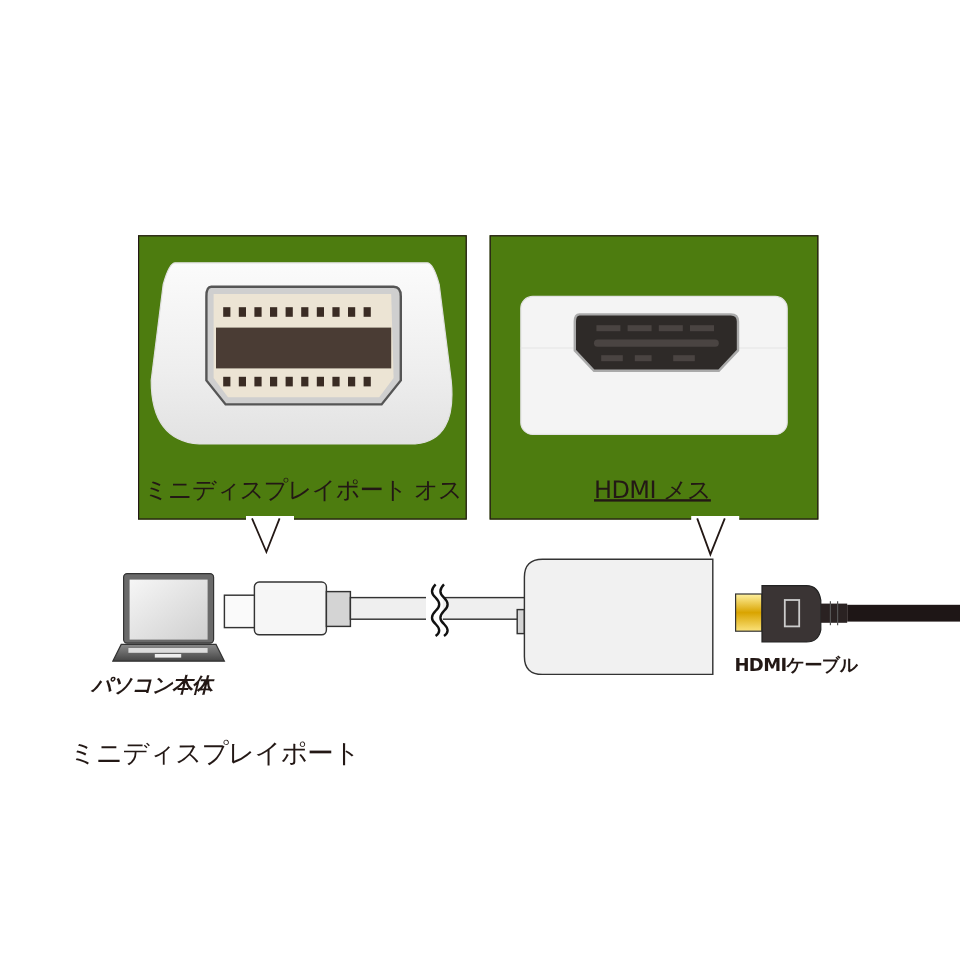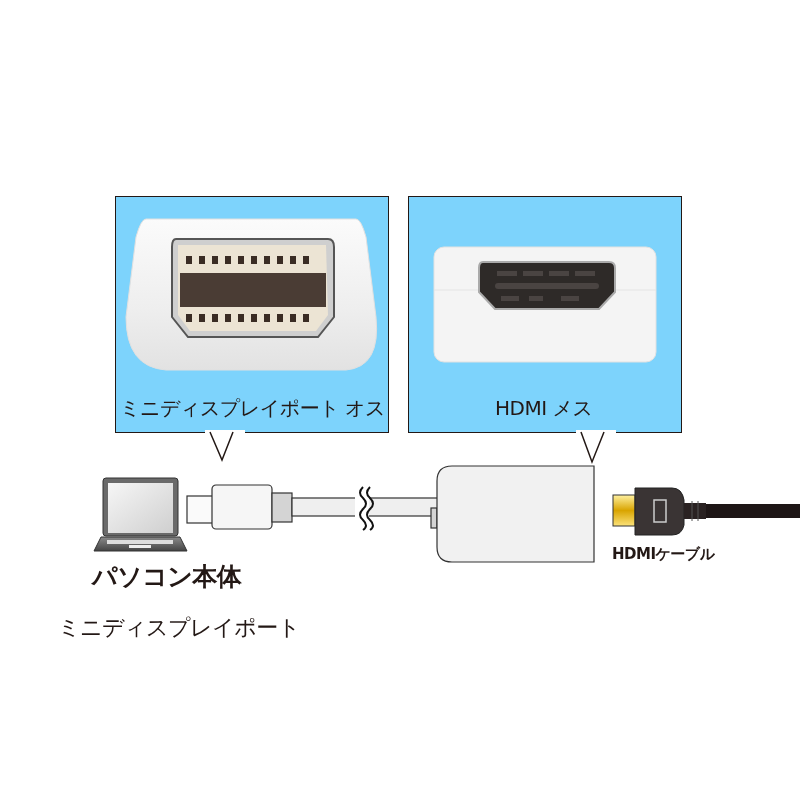--- a/index.html
+++ b/index.html
@@ -1,18 +1,18 @@
 <!DOCTYPE html>
 <html><head>
 <meta charset="utf-8">
 <style>
   html, body { margin: 0; padding: 0; background: #ffffff; }
   body { width: 800px; height: 800px; position: relative; overflow: hidden;
          font-family: "DejaVu Sans", "Liberation Sans", sans-serif; color: #231815; }
-  .callout-box { position: absolute; border: 1.5px solid #231815; background: #7dd3fc; box-sizing: border-box; }
+  .callout-box { position: absolute; border: 1.5px solid #231815; background: #4d7c0f; box-sizing: border-box; }
   .label { position: absolute; font-size: 20px; white-space: nowrap; letter-spacing: -0.5px; }
   .bold { font-weight: bold; }
   svg { position: absolute; overflow: visible; }
 </style>
 </head>
 <body>
 
 <div class="callout-box" style="left:115px; top:196px; width:274px; height:237px;">
   <svg width="274" height="237" style="left:0;top:0">
     <defs>
@@ -66,21 +66,21 @@
       <rect x="88" y="74" width="20" height="5"></rect>
         <rect x="114" y="74" width="20" height="5"></rect>
         <rect x="140" y="74" width="20" height="5"></rect>
         <rect x="166" y="74" width="20" height="5"></rect>
       <rect x="86" y="86" width="104" height="6" rx="3"></rect>
       <rect x="92" y="99" width="18" height="5"></rect>
         <rect x="120" y="99" width="14" height="5"></rect>
         <rect x="152" y="99" width="18" height="5"></rect>
     </g>
   </svg>
-  <div class="label" style="left:86px; top:198px;">HDMI メス</div>
+  <div class="label" style="left:86px; top:198px;text-decoration:underline;">HDMI メス</div>
 </div>
 <svg width="40" height="32" style="left:576px;top:432px">
   <rect x="0" y="-2" width="40" height="4" fill="#fff"></rect>
   <polyline points="5,0 16,30 28,0" fill="#fff" stroke="#231815" stroke-width="1.5"></polyline>
 </svg>
 
 <svg width="95" height="80" style="left:93px;top:475px">
   <defs>
     <linearGradient id="scr" x1="0" y1="0" x2="1" y2="1">
         <stop offset="0" stop-color="#f6f6f6"></stop>
@@ -124,14 +124,14 @@
   <rect x="3" y="10" width="22" height="31" fill="url(#gold)" stroke="#333"></rect>
   <path d="M25 3 L62 3 Q72 3 74 15 L74 40 Q72 50 62 50 L25 50 Z" fill="#3a3434" stroke="#222"></path>
   <rect x="44" y="15" width="12" height="22" fill="none" stroke="#ccc" stroke-width="1.5"></rect>
   <rect x="74" y="18" width="22" height="16" fill="#2a2222"></rect>
   <line x1="82" y1="16" x2="82" y2="36" stroke="#555"></line>
     <line x1="88" y1="16" x2="88" y2="36" stroke="#555"></line>
   <rect x="96" y="19" width="104" height="14" fill="#1e1616"></rect>
 </svg>
 
 <div class="label bold" style="left:612px; top:545px; font-size:15px;">HDMIケーブル</div>
-<div class="label bold" style="left:92px; top:560px; font-size:25px;">パソコン本体</div>
+<div class="label bold" style="left:76px; top:560px; font-size:17px;font-style:italic;">パソコン本体</div>
 <div class="label" style="left:58px; top:613px; font-size:22px;">ミニディスプレイポート</div>
 
 </body></html>

